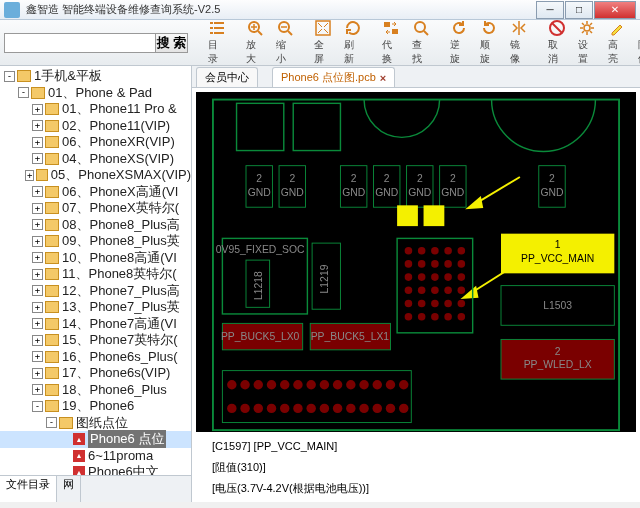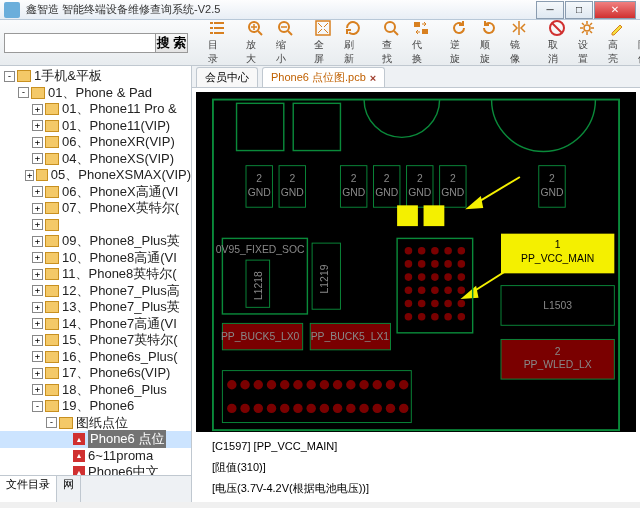--- a/index.html
+++ b/index.html
@@ -27,21 +27,21 @@
 .treenode .fold{width:14px;height:12px;background:#f4c968;border:1px solid #c89020;margin-right:3px}
 .treenode .pdf{width:12px;height:12px;background:#d03030;margin-right:3px;display:flex;align-items:center;justify-content:center;color:#fff;font-size:7px}
 .treenode .txt{font-size:13px;color:#222}
 .treenode.sel{background:#cce4ff}
 .treenode.sel .txt{background:#737373;color:#fff;padding:0 2px}
 .lefttabs{height:27px;border-top:1px solid #c0c8d0;display:flex;background:#eef1f4}
 .lefttab{padding:1px 6px;border-right:1px solid #c0c8d0;font-size:11px;cursor:pointer}
 .lefttab.active{background:#fff}
 .rightpane{flex:1;display:flex;flex-direction:column;background:#fff}
 .rtabs{height:22px;background:#eef1f4;border-bottom:1px solid #c0c8d0;display:flex;align-items:flex-end;padding-left:4px}
-.rtab{padding:2px 8px;border:1px solid #c0c8d0;border-bottom:none;background:#f8f8f8;margin-right:4px;border-radius:3px 3px 0 0;font-size:11px;display:flex;align-items:center;gap:4px}
+.rtab{padding:2px 8px;border:1px solid #c0c8d0;border-bottom:none;background:#f8f8f8;margin-right:14px;border-radius:3px 3px 0 0;font-size:11px;display:flex;align-items:center;gap:4px}
 .rtab.active{background:#fff;color:#c06000}
 .rtab .x{color:#a04030;font-weight:bold}
 .pcbview{flex:1;background:#fff;position:relative;overflow:hidden}
 .pcb{position:absolute;inset:4px 4px 70px 4px;background:#000;overflow:hidden}
 .pcbsvg{width:100%;height:100%}
 .infobar{position:absolute;left:18px;right:4px;bottom:2px;height:64px;background:#fff;font-family:"SimSun",monospace;font-size:17px;line-height:21px;color:#000;padding:0 2px}
 </style>
 </head>
 <body>
 
@@ -101,33 +101,33 @@
   <div class="tbtn">
       <svg class="ic" viewBox="0 0 18 18">
         <path d="M3 9a6 6 0 1 1 2 4.5" fill="none" stroke="#d88020" stroke-width="2"></path>
         <path d="M3 15v-4h4" fill="none" stroke="#d88020" stroke-width="2"></path>
       </svg>
       <span class="lbl">刷新</span>
     </div>
   <div class="tbdiv"></div>
   <div class="tbtn">
       <svg class="ic" viewBox="0 0 18 18">
-        <circle cx="8" cy="8" r="5" fill="none" stroke="#d88020" stroke-width="2"></circle>
-        <line x1="12" y1="12" x2="16" y2="16" stroke="#d88020" stroke-width="2"></line>
-      </svg>
-      <span class="lbl">查找</span>
-    </div>
-  <div class="tbtn">
-      <svg class="ic" viewBox="0 0 18 18">
         <rect x="2" y="3" width="6" height="5" fill="#d88020"></rect>
         <rect x="10" y="10" width="6" height="5" fill="#d88020"></rect>
         <path d="M10 5h4l-2-2m2 2l-2 2M8 13H4l2-2m-2 2l2 2" stroke="#d88020" fill="none"></path>
       </svg>
       <span class="lbl">代换</span>
     </div>
+  <div class="tbtn">
+      <svg class="ic" viewBox="0 0 18 18">
+        <circle cx="8" cy="8" r="5" fill="none" stroke="#d88020" stroke-width="2"></circle>
+        <line x1="12" y1="12" x2="16" y2="16" stroke="#d88020" stroke-width="2"></line>
+      </svg>
+      <span class="lbl">查找</span>
+    </div>
   <div class="tbdiv"></div>
   <div class="tbtn">
       <svg class="ic" viewBox="0 0 18 18">
         <path d="M14 9a5 5 0 1 1-2-4" fill="none" stroke="#d88020" stroke-width="2"></path>
         <path d="M13 2v4h-4" fill="none" stroke="#d88020" stroke-width="2"></path>
       </svg>
       <span class="lbl">逆旋</span>
     </div>
   <div class="tbtn">
       <svg class="ic" viewBox="0 0 18 18">
@@ -190,21 +190,21 @@
         <div class="treenode">
           <span class="sp" style="width: 32px;"></span>
           <span class="tog">+</span>
           <span class="fold"></span>
           <span class="txt">01、Phone11 Pro &amp;</span>
         </div>
         <div class="treenode">
           <span class="sp" style="width: 32px;"></span>
           <span class="tog">+</span>
           <span class="fold"></span>
-          <span class="txt">01、Phone11(VIP)</span>
+          <span class="txt">02、Phone11(VIP)</span>
         </div>
         <div class="treenode">
           <span class="sp" style="width: 32px;"></span>
           <span class="tog">+</span>
           <span class="fold"></span>
           <span class="txt">06、PhoneXR(VIP)</span>
         </div>
         <div class="treenode">
           <span class="sp" style="width: 32px;"></span>
           <span class="tog">+</span>
@@ -226,20 +226,21 @@
         <div class="treenode">
           <span class="sp" style="width: 32px;"></span>
           <span class="tog">+</span>
           <span class="fold"></span>
           <span class="txt">07、PhoneX英特尔(</span>
         </div>
         <div class="treenode">
           <span class="sp" style="width: 32px;"></span>
           <span class="tog">+</span>
           <span class="fold"></span>
+          <span class="txt">08、Phone8_Plus高</span>
         </div>
         <div class="treenode">
           <span class="sp" style="width: 32px;"></span>
           <span class="tog">+</span>
           <span class="fold"></span>
           <span class="txt">09、Phone8_Plus英</span>
         </div>
         <div class="treenode">
           <span class="sp" style="width: 32px;"></span>
           <span class="tog">+</span>

